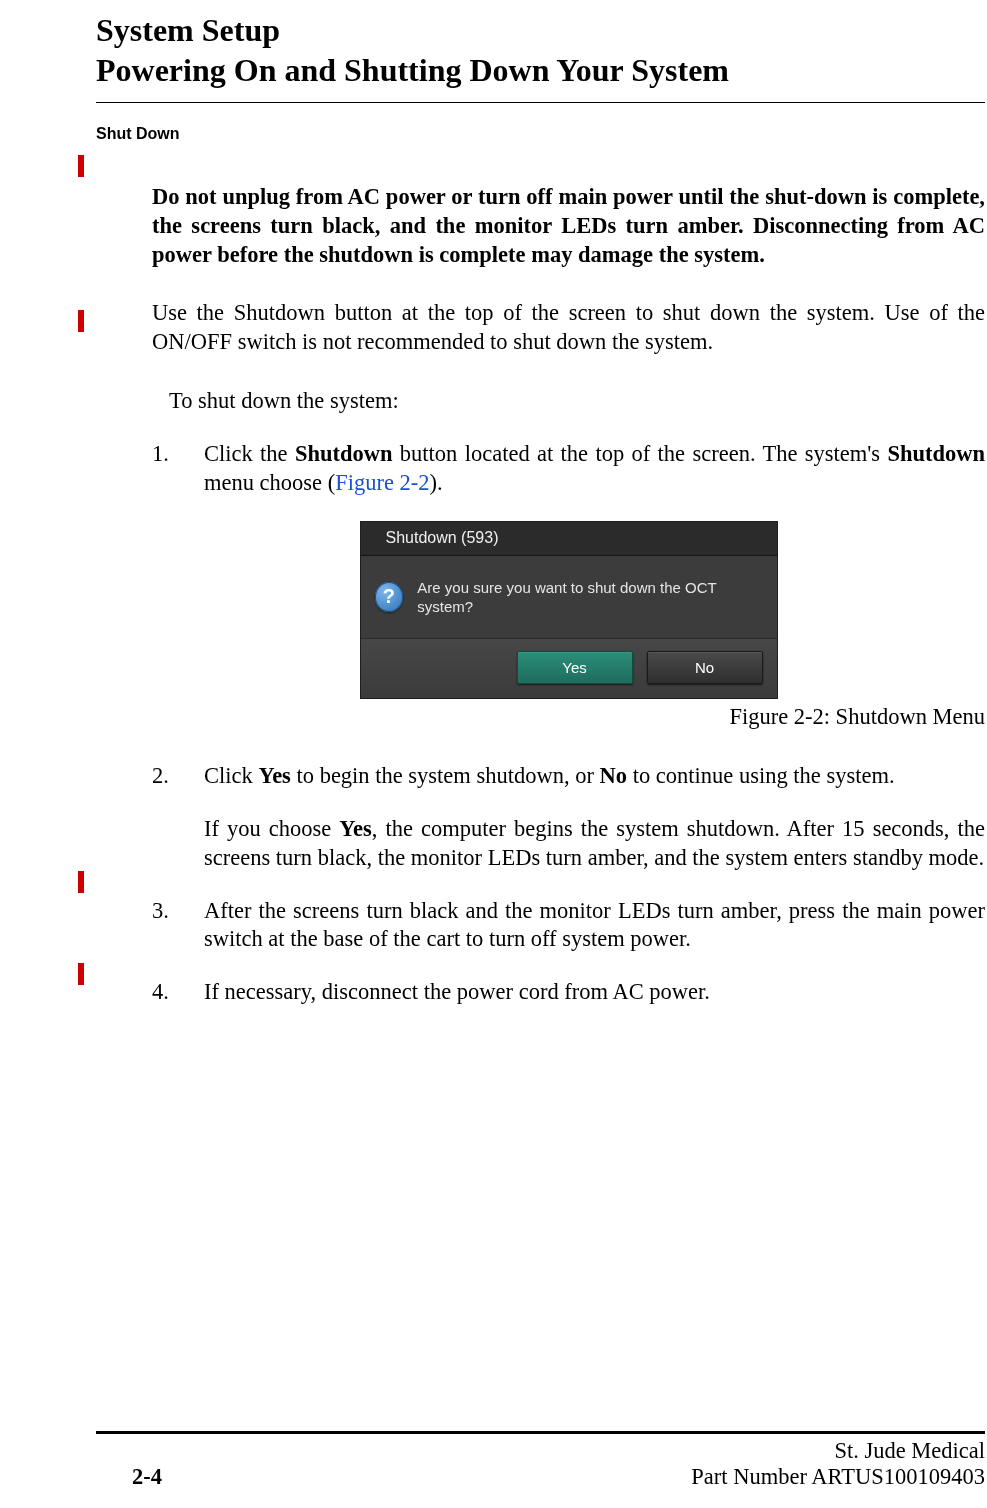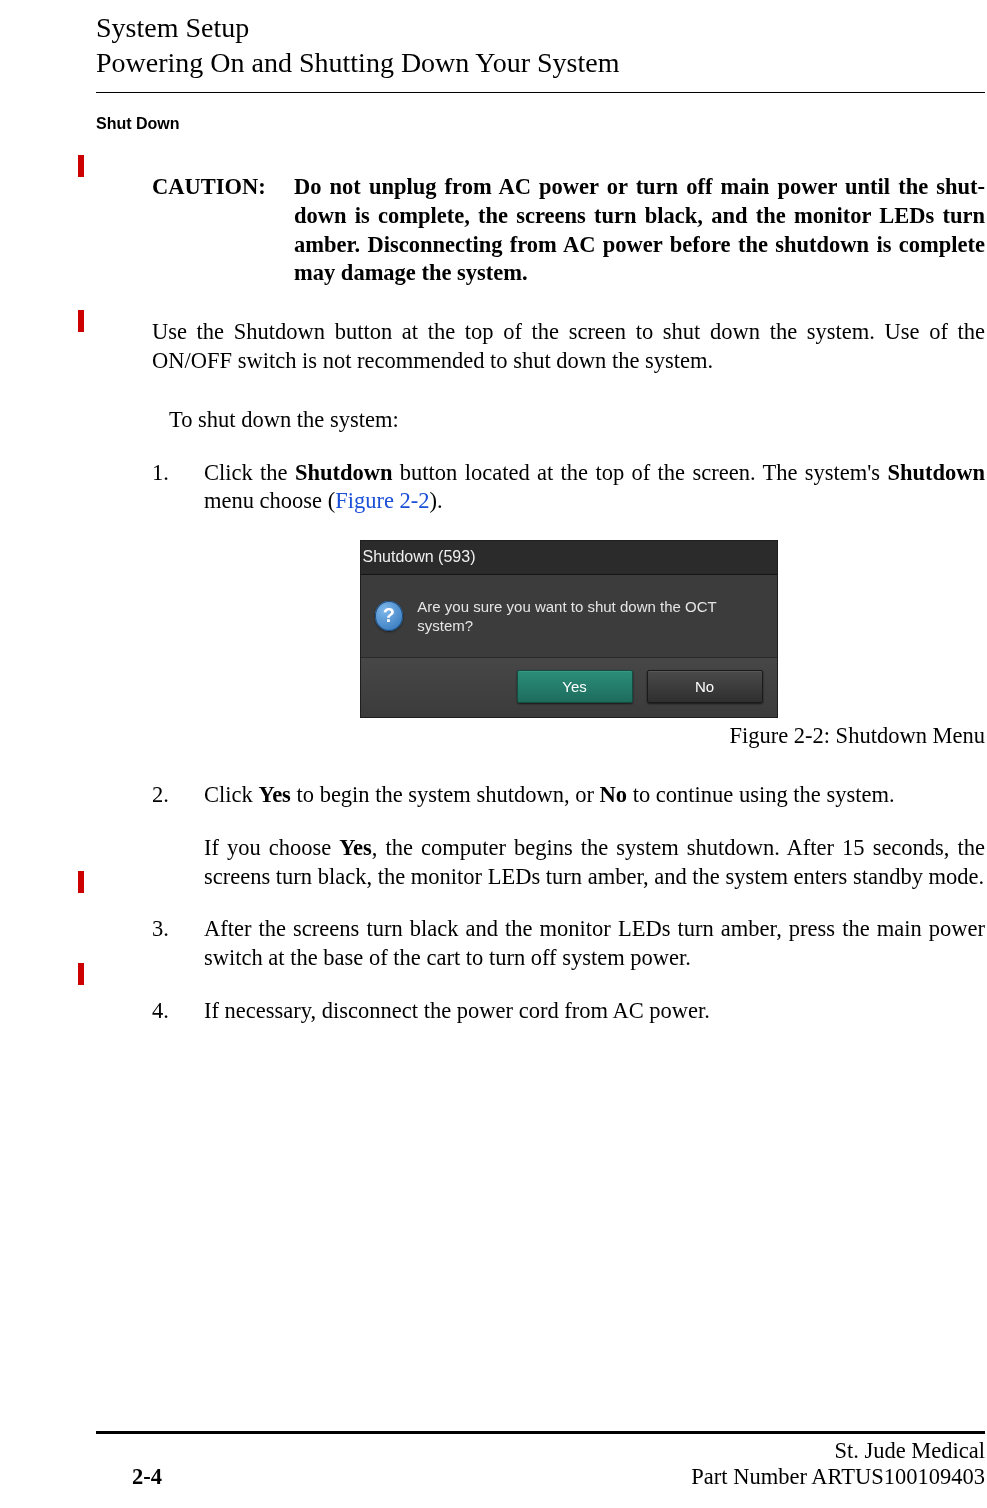--- a/index.html
+++ b/index.html
@@ -16,22 +16,22 @@
     box-sizing: border-box;
     padding: 0 0 0 0;
   }
   .content {
     position: absolute;
     left: 96px;
     right: 2px;
     top: 10px;
   }
   .header-block {
-    font-weight: normal;
-    font-size: 28px;
+    font-weight: bold;
+    font-size: 32px;
     line-height: 1.25;
   }
   .header-line1 {
     display: block;
   }
   .header-line2 {
     display: block;
   }
   .rule-thin {
     border: none;
@@ -123,21 +123,21 @@
     width: 416px;
     border: 1px solid #1e1e1e;
     background: #3c3c3c;
     font-family: "Segoe UI", Arial, sans-serif;
     text-align: left;
   }
   .dialog-title {
     background: #2b2b2b;
     color: #f0f0f0;
     font-size: 16px;
-    padding: 6px 2px;
+    padding: 6px 25px;
     border-bottom: 1px solid #151515;
   }
   .dialog-body {
     display: flex;
     align-items: center;
     gap: 14px;
     padding: 22px 14px 22px 14px;
     border-bottom: 1px solid #2a2a2a;
   }
   .q-icon {
@@ -231,21 +231,20 @@
       <span class="header-line1">System Setup</span>
       <span class="header-line2">Powering On and Shutting Down Your System</span>
     </div>
     <hr class="rule-thin">
 
     <div class="section-title">Shut Down</div>
 
     <div class="body-area">
 
       <div class="callout caution">
-        <div class="callout-label">CAUTION:</div>
         <div class="callout-text">Do not unplug from AC power or turn off main power until the shut-down is complete, the screens turn black, and the monitor LEDs turn amber. Disconnecting from AC power before the shutdown is complete may damage the system.</div>
       </div>
 
       <div class="callout">
         <div class="callout-text">Use the Shutdown button at the top of the screen to shut down the system. Use of the ON/OFF switch is not recommended to shut down the system.</div>
       </div>
 
       <p class="para" style="text-align:left">To shut down the system:</p>
 
       <div class="step">

